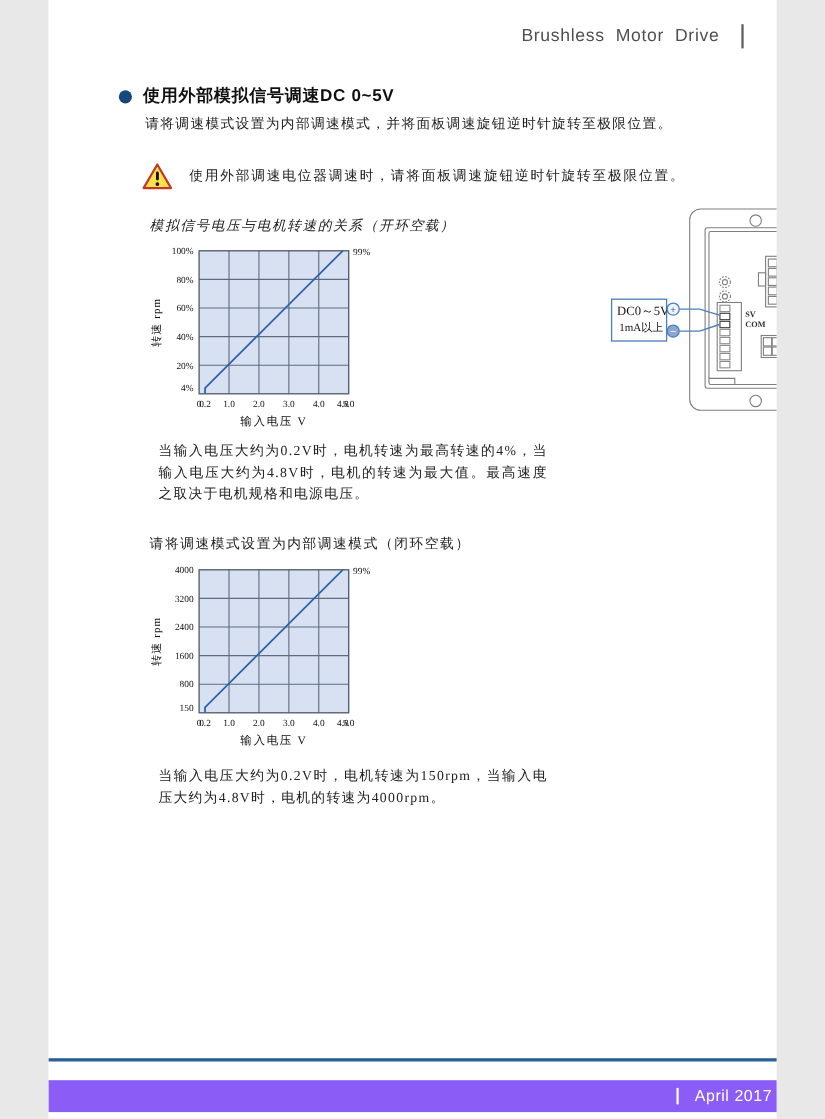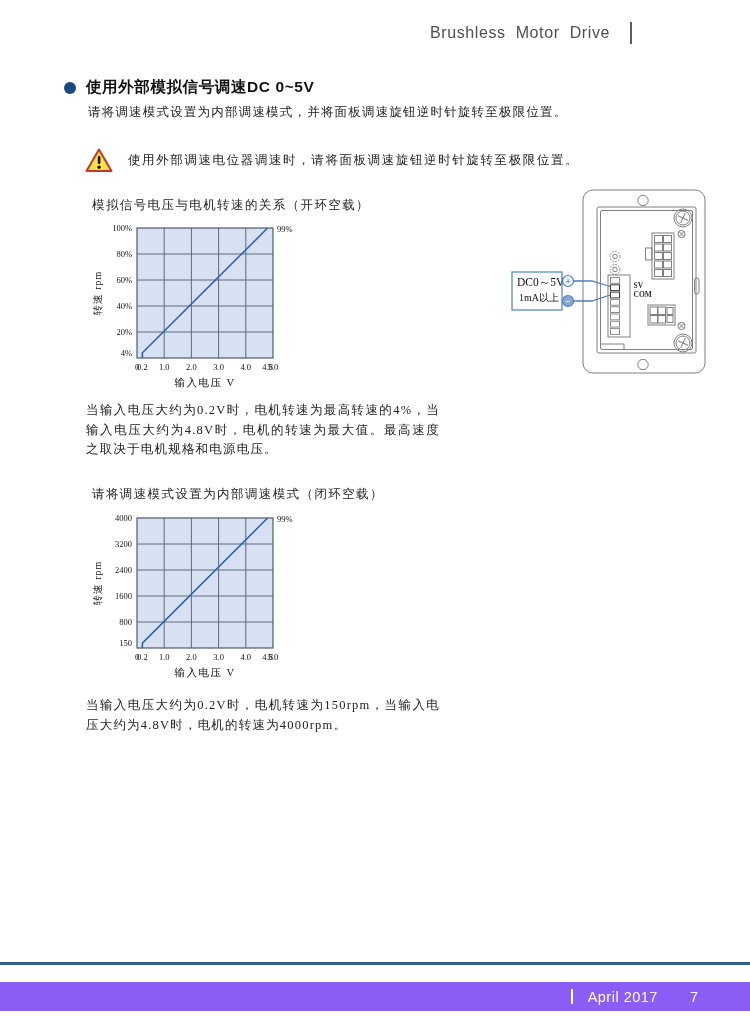--- a/index.html
+++ b/index.html
@@ -1,17 +1,17 @@
 <!DOCTYPE html>
 <html><head>
 <meta charset="utf-8">
 <style>
   html,body{margin:0;padding:0;background:#e8e8e8;}
   .page{
-    position:relative;width:750px;height:1017px;background:#ffffff;
+    position:relative;width:662px;height:1017px;background:#ffffff;
     margin:0 auto;overflow:hidden;
     font-family:"Liberation Serif","DejaVu Serif",serif;color:#1a1a1a;
   }
   
   .header{position:absolute;top:22px;left:430px;display:flex;align-items:center;}
   .header-title{
     font-family:"Liberation Sans","DejaVu Sans",sans-serif;
     font-size:16px;color:#4f4f4f;letter-spacing:0.6px;word-spacing:5px;
   }
   .header-divider{width:2px;height:22px;background:#5a5a5a;margin-left:20px;}
@@ -22,21 +22,21 @@
     font-family:"Liberation Sans","DejaVu Sans",sans-serif;
     font-size:15.5px;font-weight:bold;color:#111;letter-spacing:0.6px;
   }
   
   .body-text{font-size:12.5px;letter-spacing:1.2px;line-height:19.5px;color:#222;}
   .intro{position:absolute;top:103px;left:88px;width:560px;}
   .warning-row{position:absolute;top:146px;left:84px;display:flex;align-items:flex-start;}
   .warning-icon{flex:0 0 auto;margin-right:14px;margin-top:1px;}
   .warning-text{font-size:12.5px;letter-spacing:1.6px;line-height:19px;color:#222;padding-top:5px;}
   .chart-title{position:absolute;left:92px;font-size:12.5px;letter-spacing:1.4px;color:#222;}
-  .para{position:absolute;left:86px;width:354px;text-align:justify;}
+  .para{position:absolute;left:100px;width:354px;text-align:justify;}
   
   svg text{font-family:"Liberation Serif","DejaVu Serif",serif;}
   .chart-svg{position:absolute;left:80px;}
   
   .diagram-svg{position:absolute;left:500px;top:178px;}
   
   .footer-rule{position:absolute;top:962px;left:0;width:750px;height:3px;}
   .footer-bar{
     position:absolute;top:982px;left:0;width:750px;height:29px;
     display:flex;align-items:center;justify-content:flex-end;
@@ -67,21 +67,21 @@
 
   <div class="warning-row">
     <svg class="warning-icon" width="30" height="27" viewBox="0 0 30 27">
       <path id="warn-tri" d="M15 2.5 L27.5 24 L2.5 24 Z" fill="#ffe24a" stroke="#c0392b" stroke-width="2" stroke-linejoin="round"></path>
       <rect x="13.8" y="9" width="2.6" height="8" rx="1.2" fill="#111"></rect>
       <circle cx="15.1" cy="20.3" r="1.7" fill="#111"></circle>
     </svg>
     <span class="warning-text">使用外部调速电位器调速时，请将面板调速旋钮逆时针旋转至极限位置。</span>
   </div>
 
-  <div class="chart-title" style="top:197px;">模拟信号电压与电机转速的关系（开环空载）</div>
+  <div class="chart-title" style="top:197px;font-style:italic;">模拟信号电压与电机转速的关系（开环空载）</div>
   <svg class="chart-svg" style="top:218px;" width="230" height="178" viewBox="0 0 230 178">
       <rect x="57" y="10" width="136" height="130" fill="#d8e1f2"></rect>
       <line x1="84.2" y1="10" x2="84.2" y2="140" stroke="#5c6c7e" stroke-width="1"></line>
       <line x1="111.4" y1="10" x2="111.4" y2="140" stroke="#5c6c7e" stroke-width="1"></line>
       <line x1="138.6" y1="10" x2="138.6" y2="140" stroke="#5c6c7e" stroke-width="1"></line>
       <line x1="165.8" y1="10" x2="165.8" y2="140" stroke="#5c6c7e" stroke-width="1"></line>
       <line x1="57" y1="114" x2="193" y2="114" stroke="#5c6c7e" stroke-width="1"></line>
       <line x1="57" y1="88" x2="193" y2="88" stroke="#5c6c7e" stroke-width="1"></line>
       <line x1="57" y1="62" x2="193" y2="62" stroke="#5c6c7e" stroke-width="1"></line>
       <line x1="57" y1="36" x2="193" y2="36" stroke="#5c6c7e" stroke-width="1"></line>

